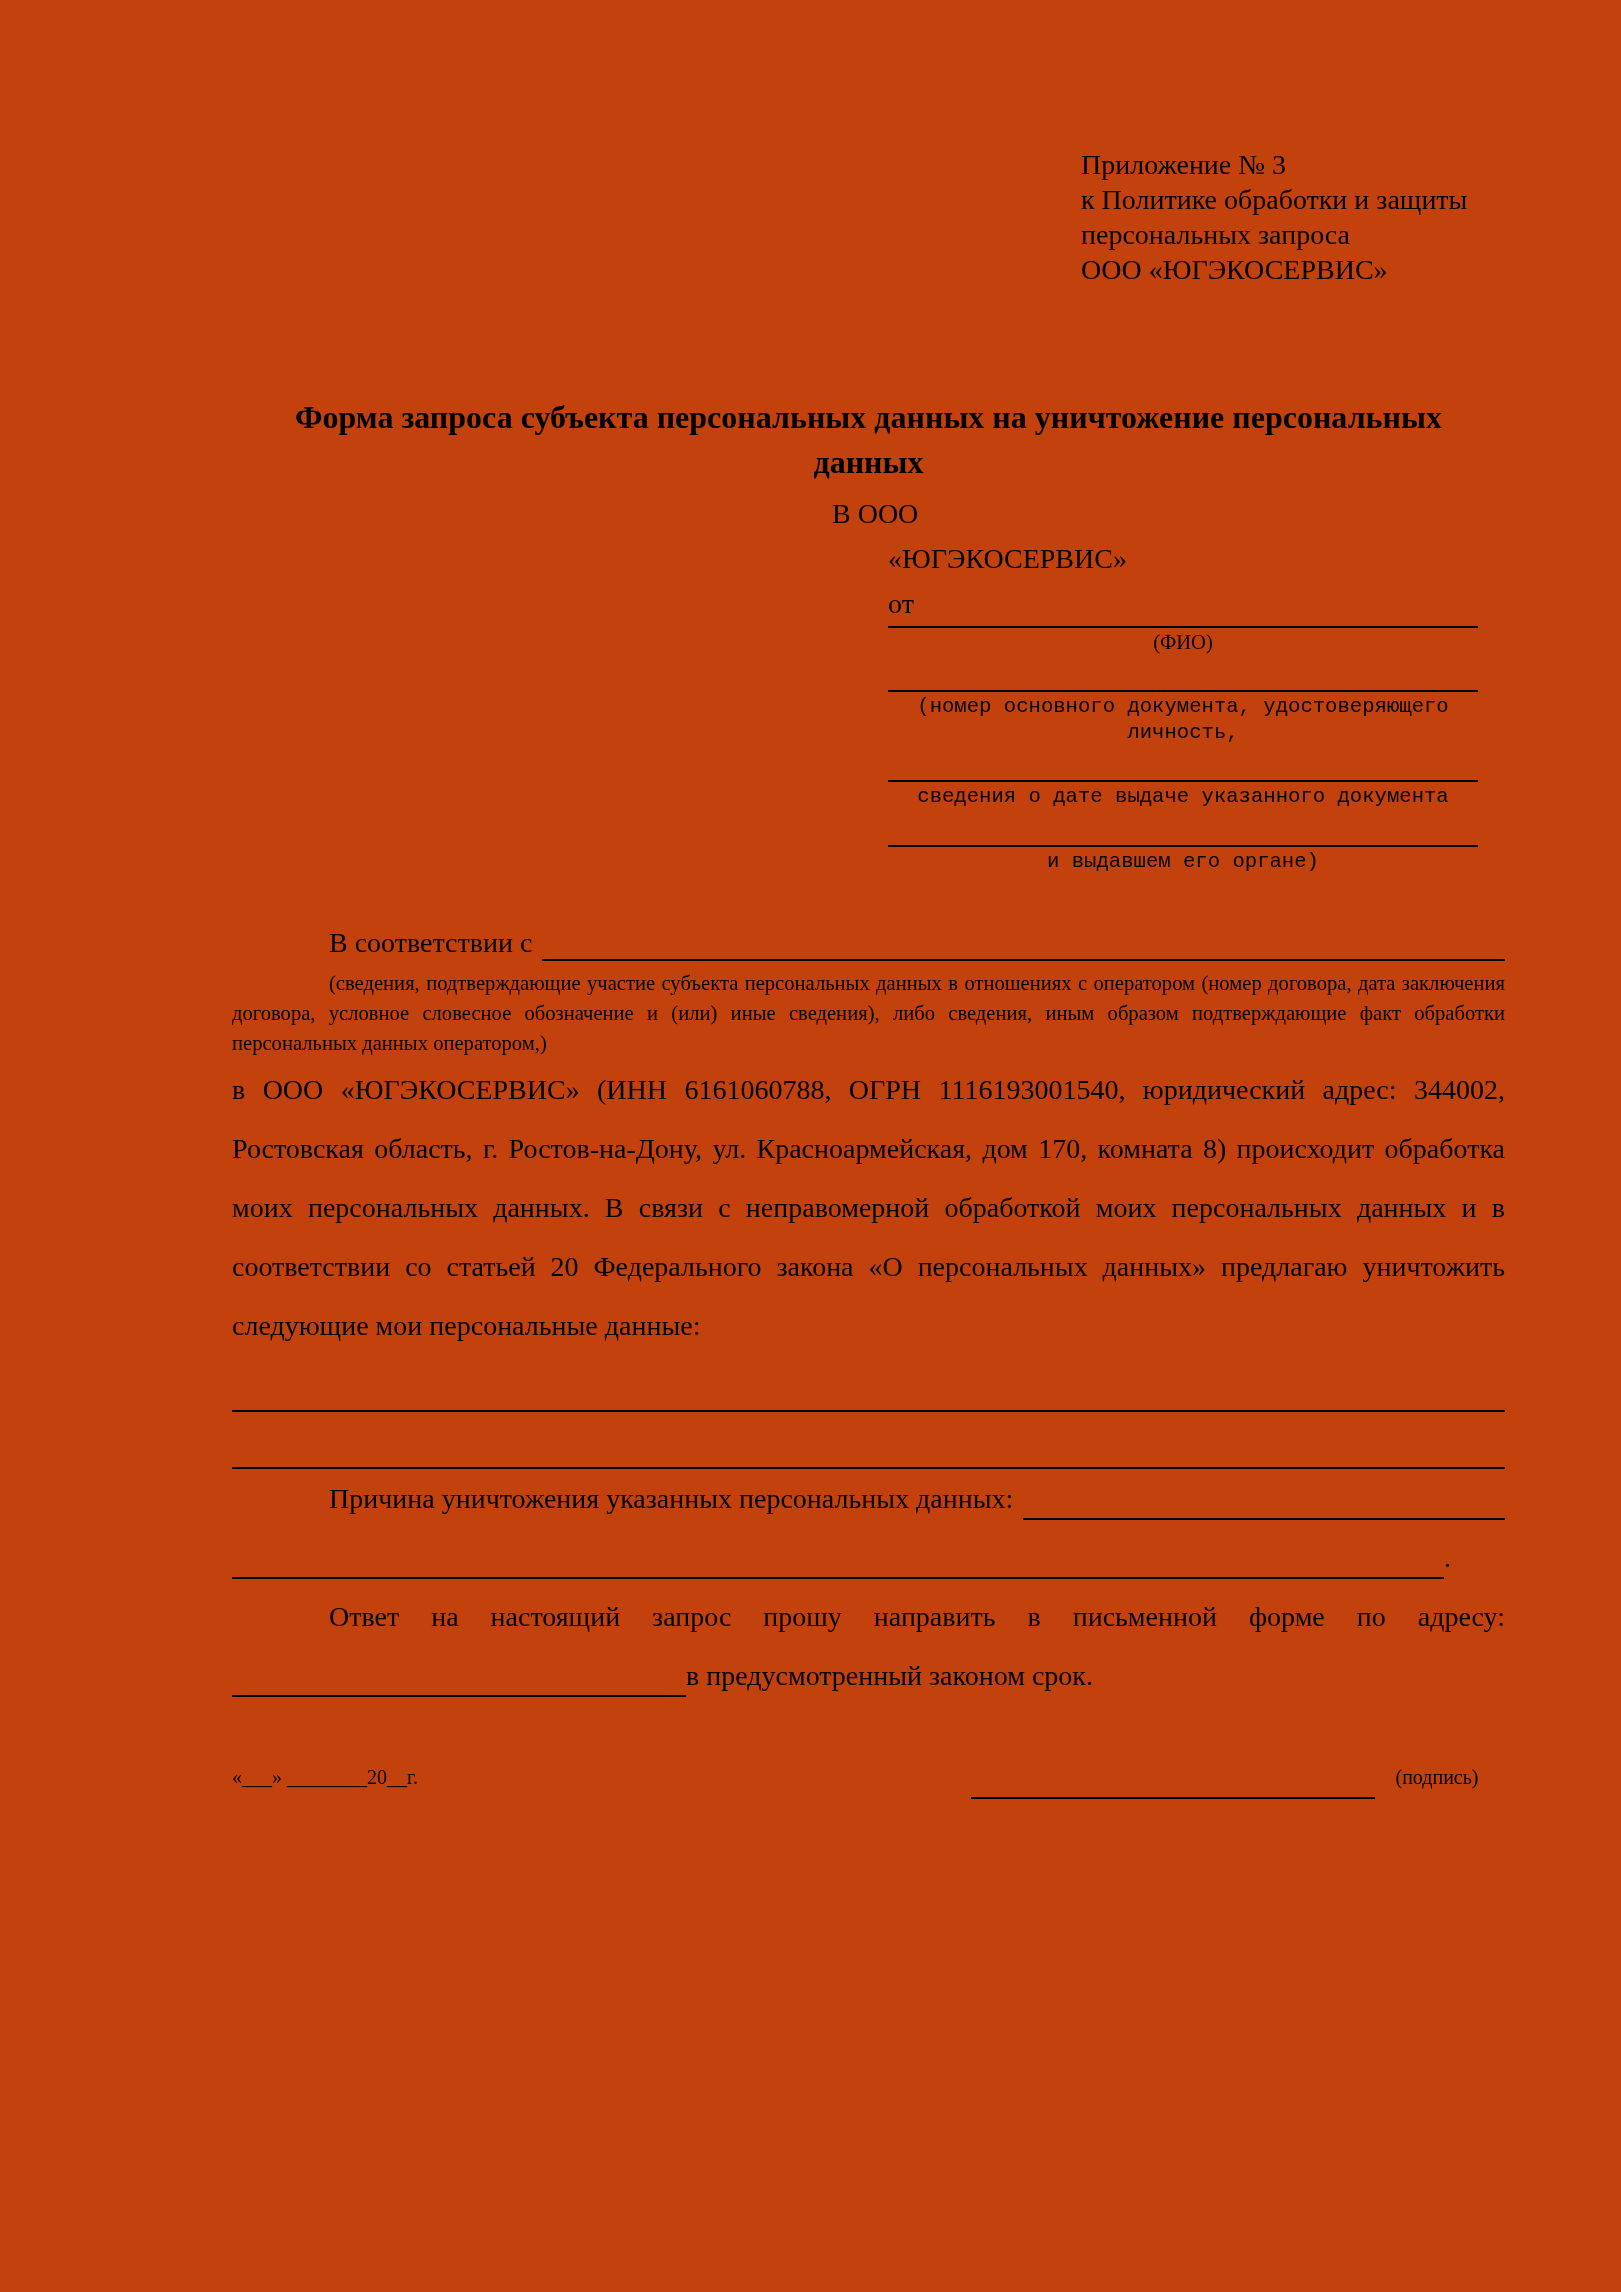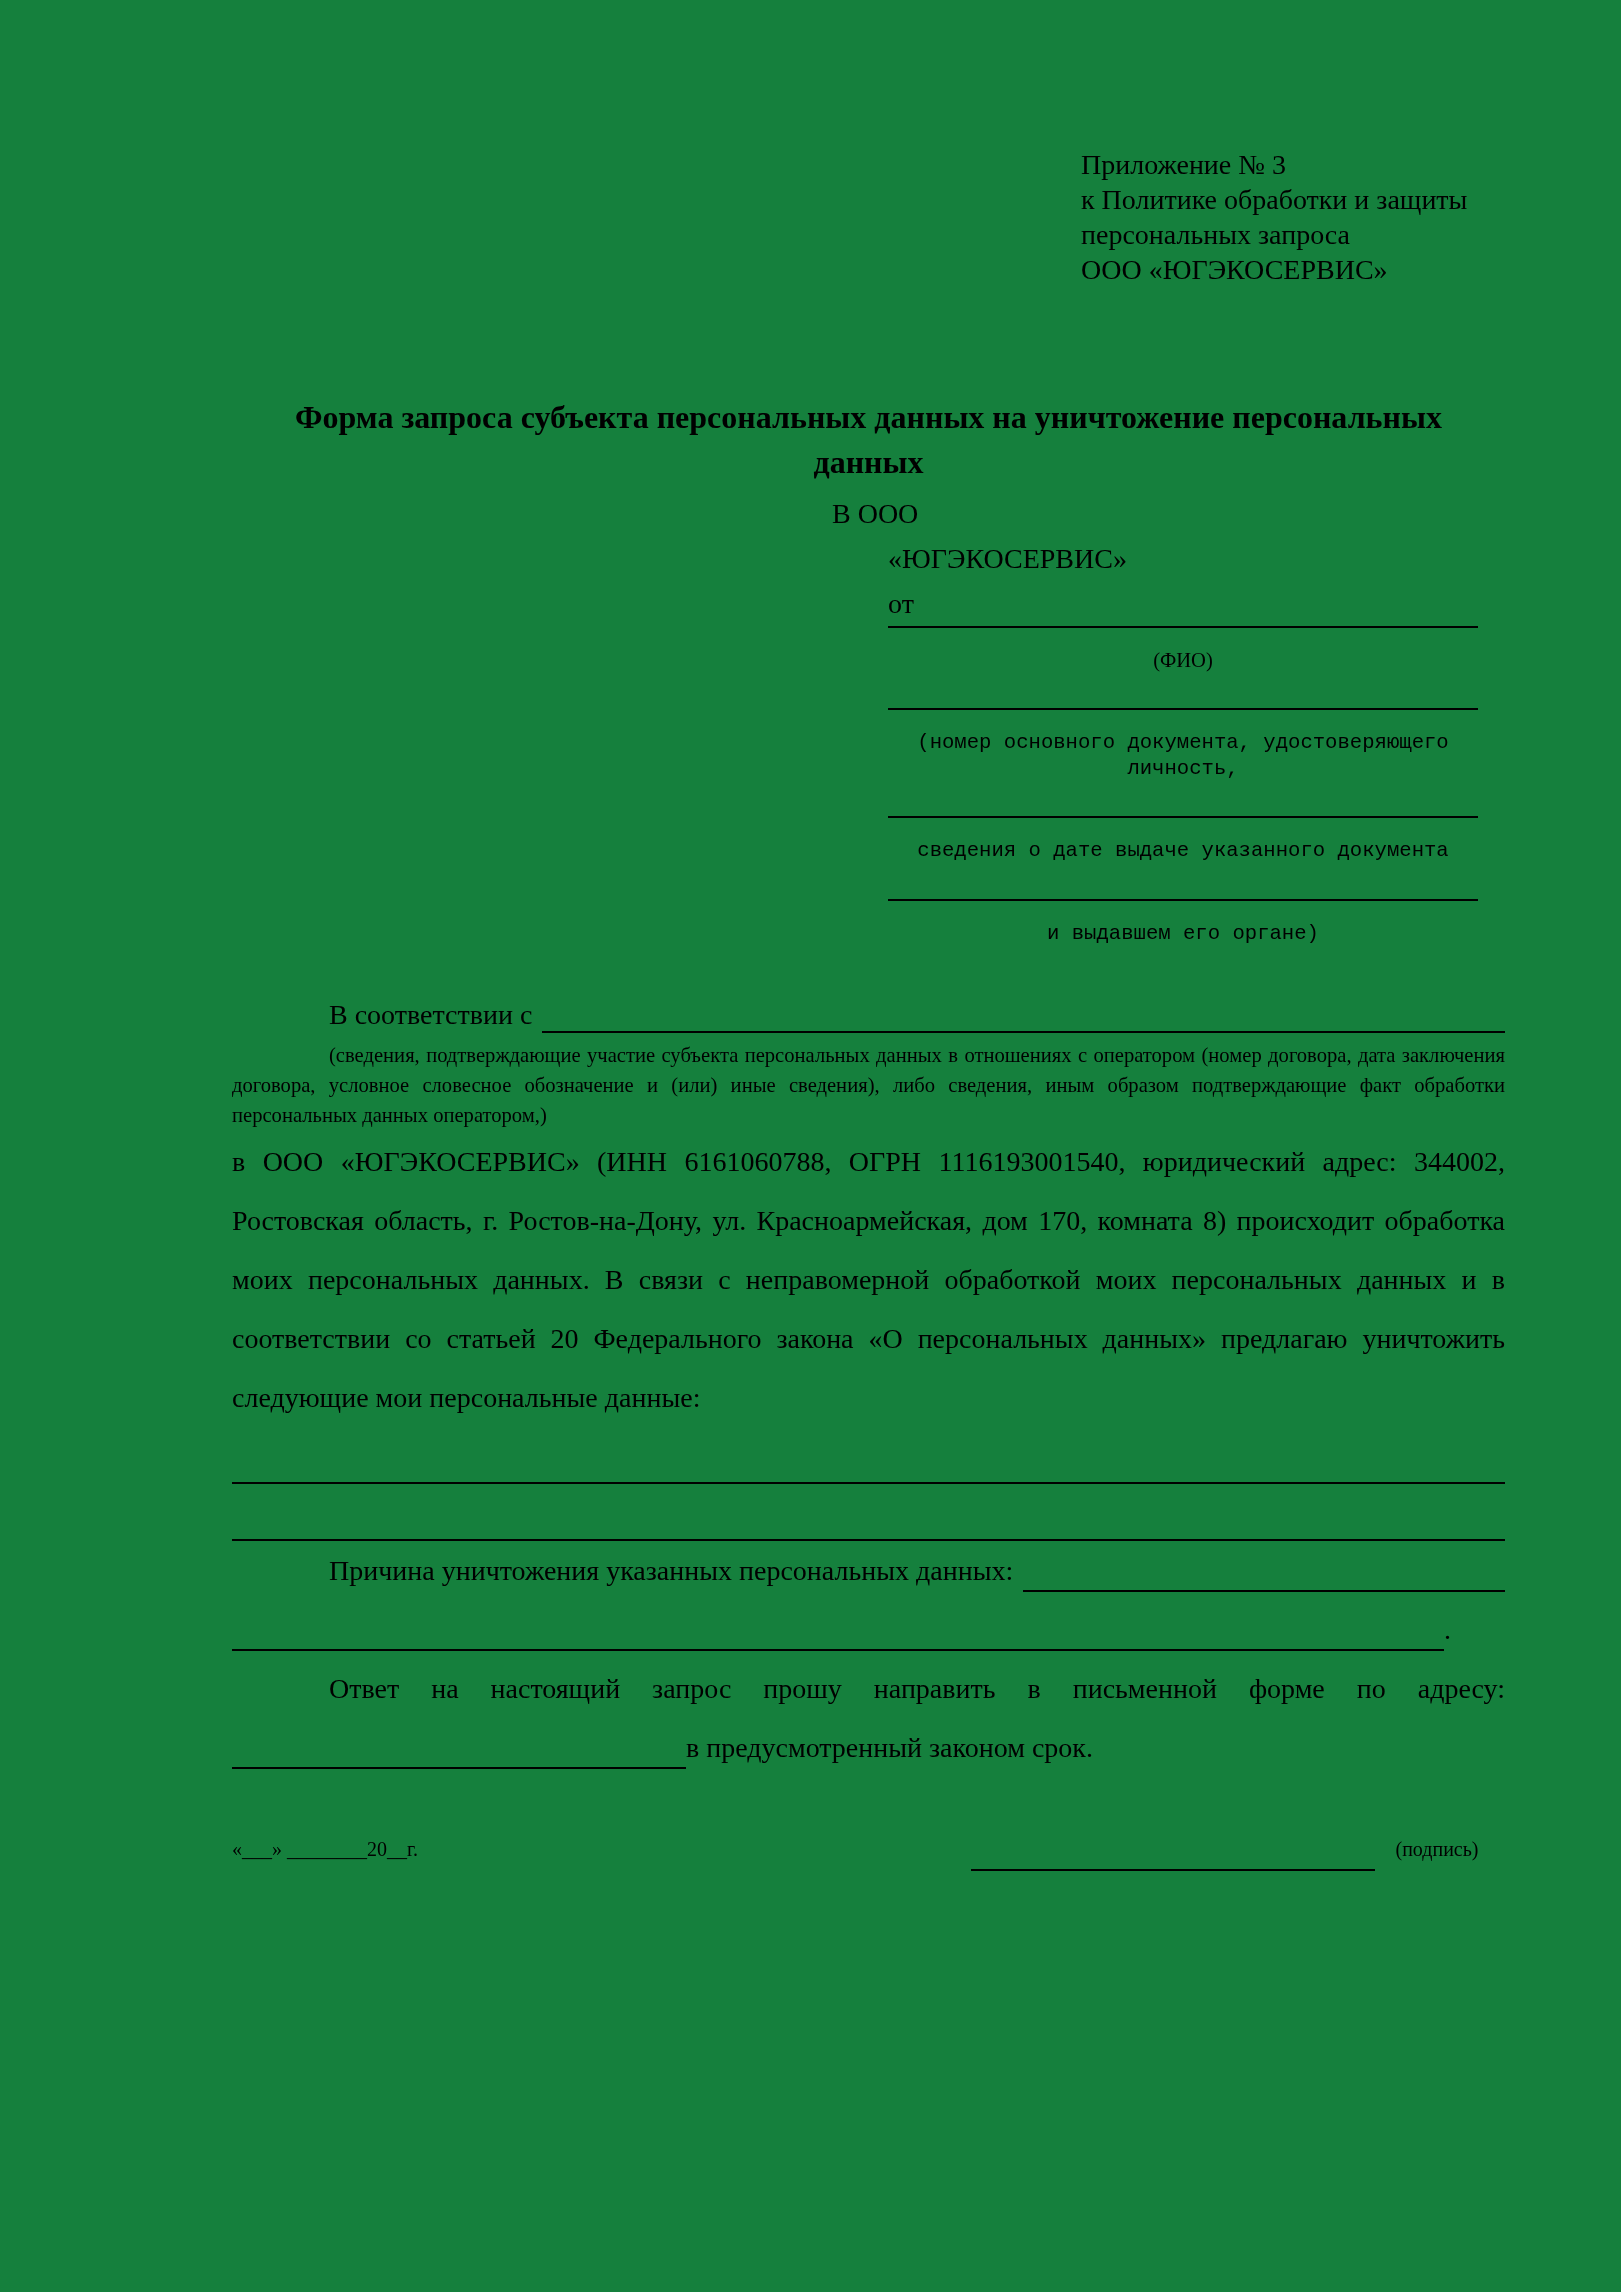--- a/index.html
+++ b/index.html
@@ -1,21 +1,21 @@
 <!DOCTYPE html>
 <html lang="ru"><head>
 <meta charset="utf-8">
 <style>
   html, body { margin: 0; padding: 0; background: #ffffff; }
   .page {
     position: relative;
     width: 1621px;
     height: 2293px;
     box-sizing: border-box;
-    background: #15803d;
+    background: #c2410c;
     color: #000000;
     font-family: "Liberation Serif", "DejaVu Serif", serif;
     padding: 147px 116px 0 232px;
     overflow: hidden;
   }
 
   
   .appendix {
     margin-left: 849px;
     font-size: 28px;
@@ -39,21 +39,21 @@
   .addr-org    { margin-left: 656px; }
   .addr-from   { margin-left: 656px; }
 
   .blank-group { margin-left: 656px; width: 590px; }
   .blank-group + .blank-group { margin-top: 35px; font-family: Liberation Mono, monospace; }
   .blank-group .rule { border-bottom: 2.9px solid #000; height: 0; }
   .blank-group .caption {
     font-size: 20.6px;
     line-height: 25.5px;
     text-align: center;
-    padding-top: 20px;
+    padding-top: 2px;
   }
 
   
   .accordance {
     margin-top: 47px;
     font-size: 28px;
     line-height: 43px;
     display: flex;
   }
   .accordance .lead { margin-left: 97px; white-space: nowrap; }

